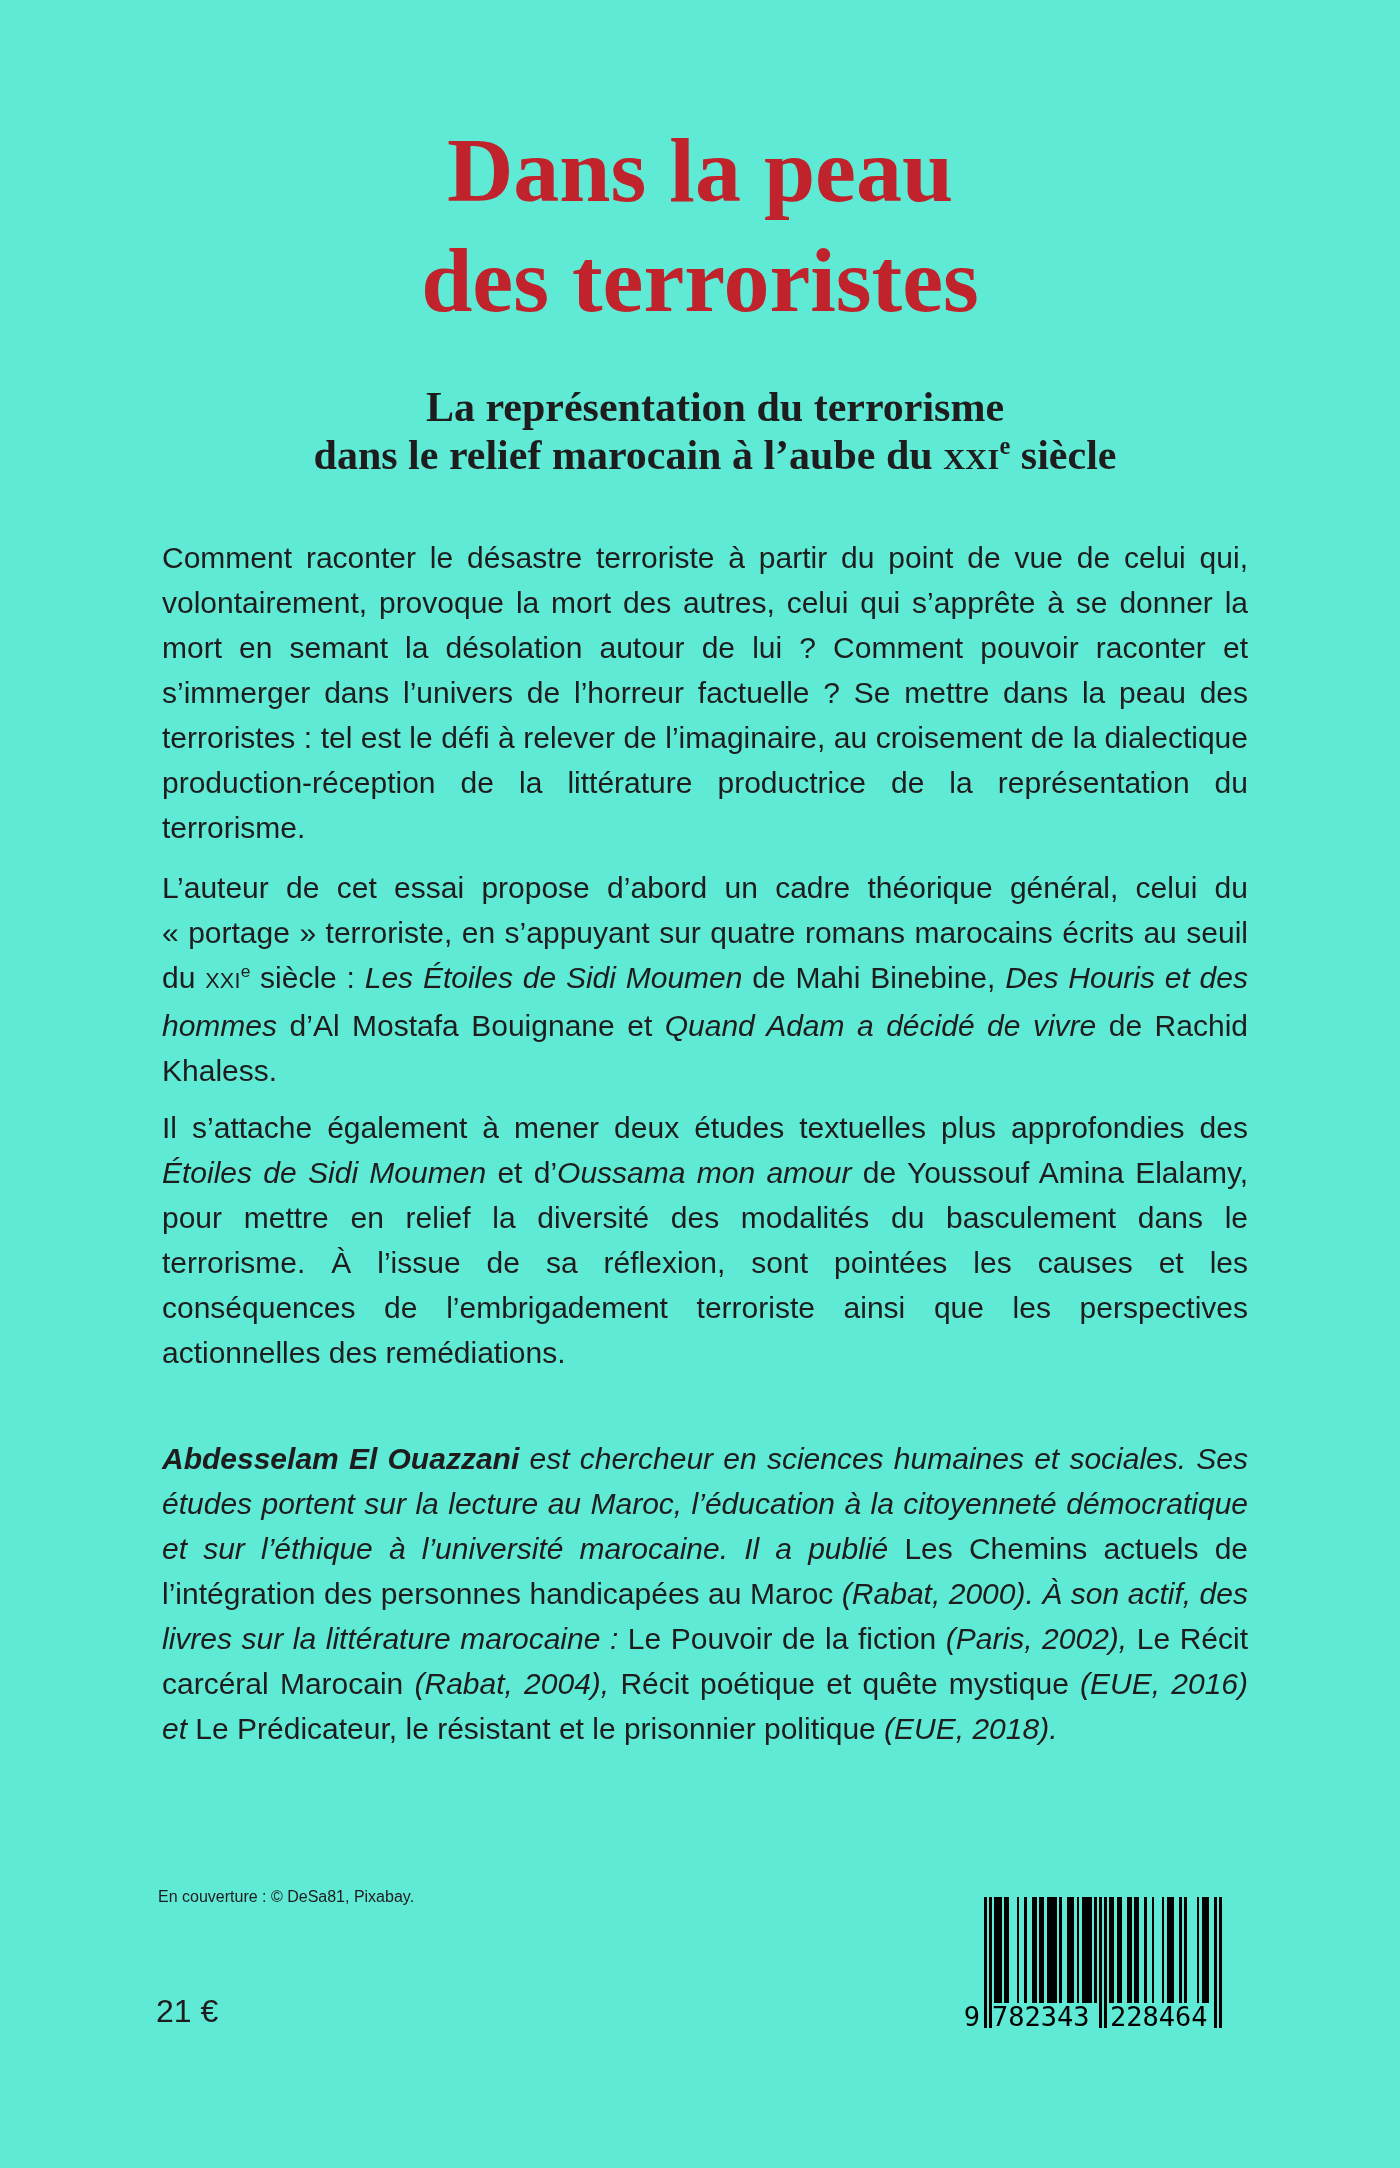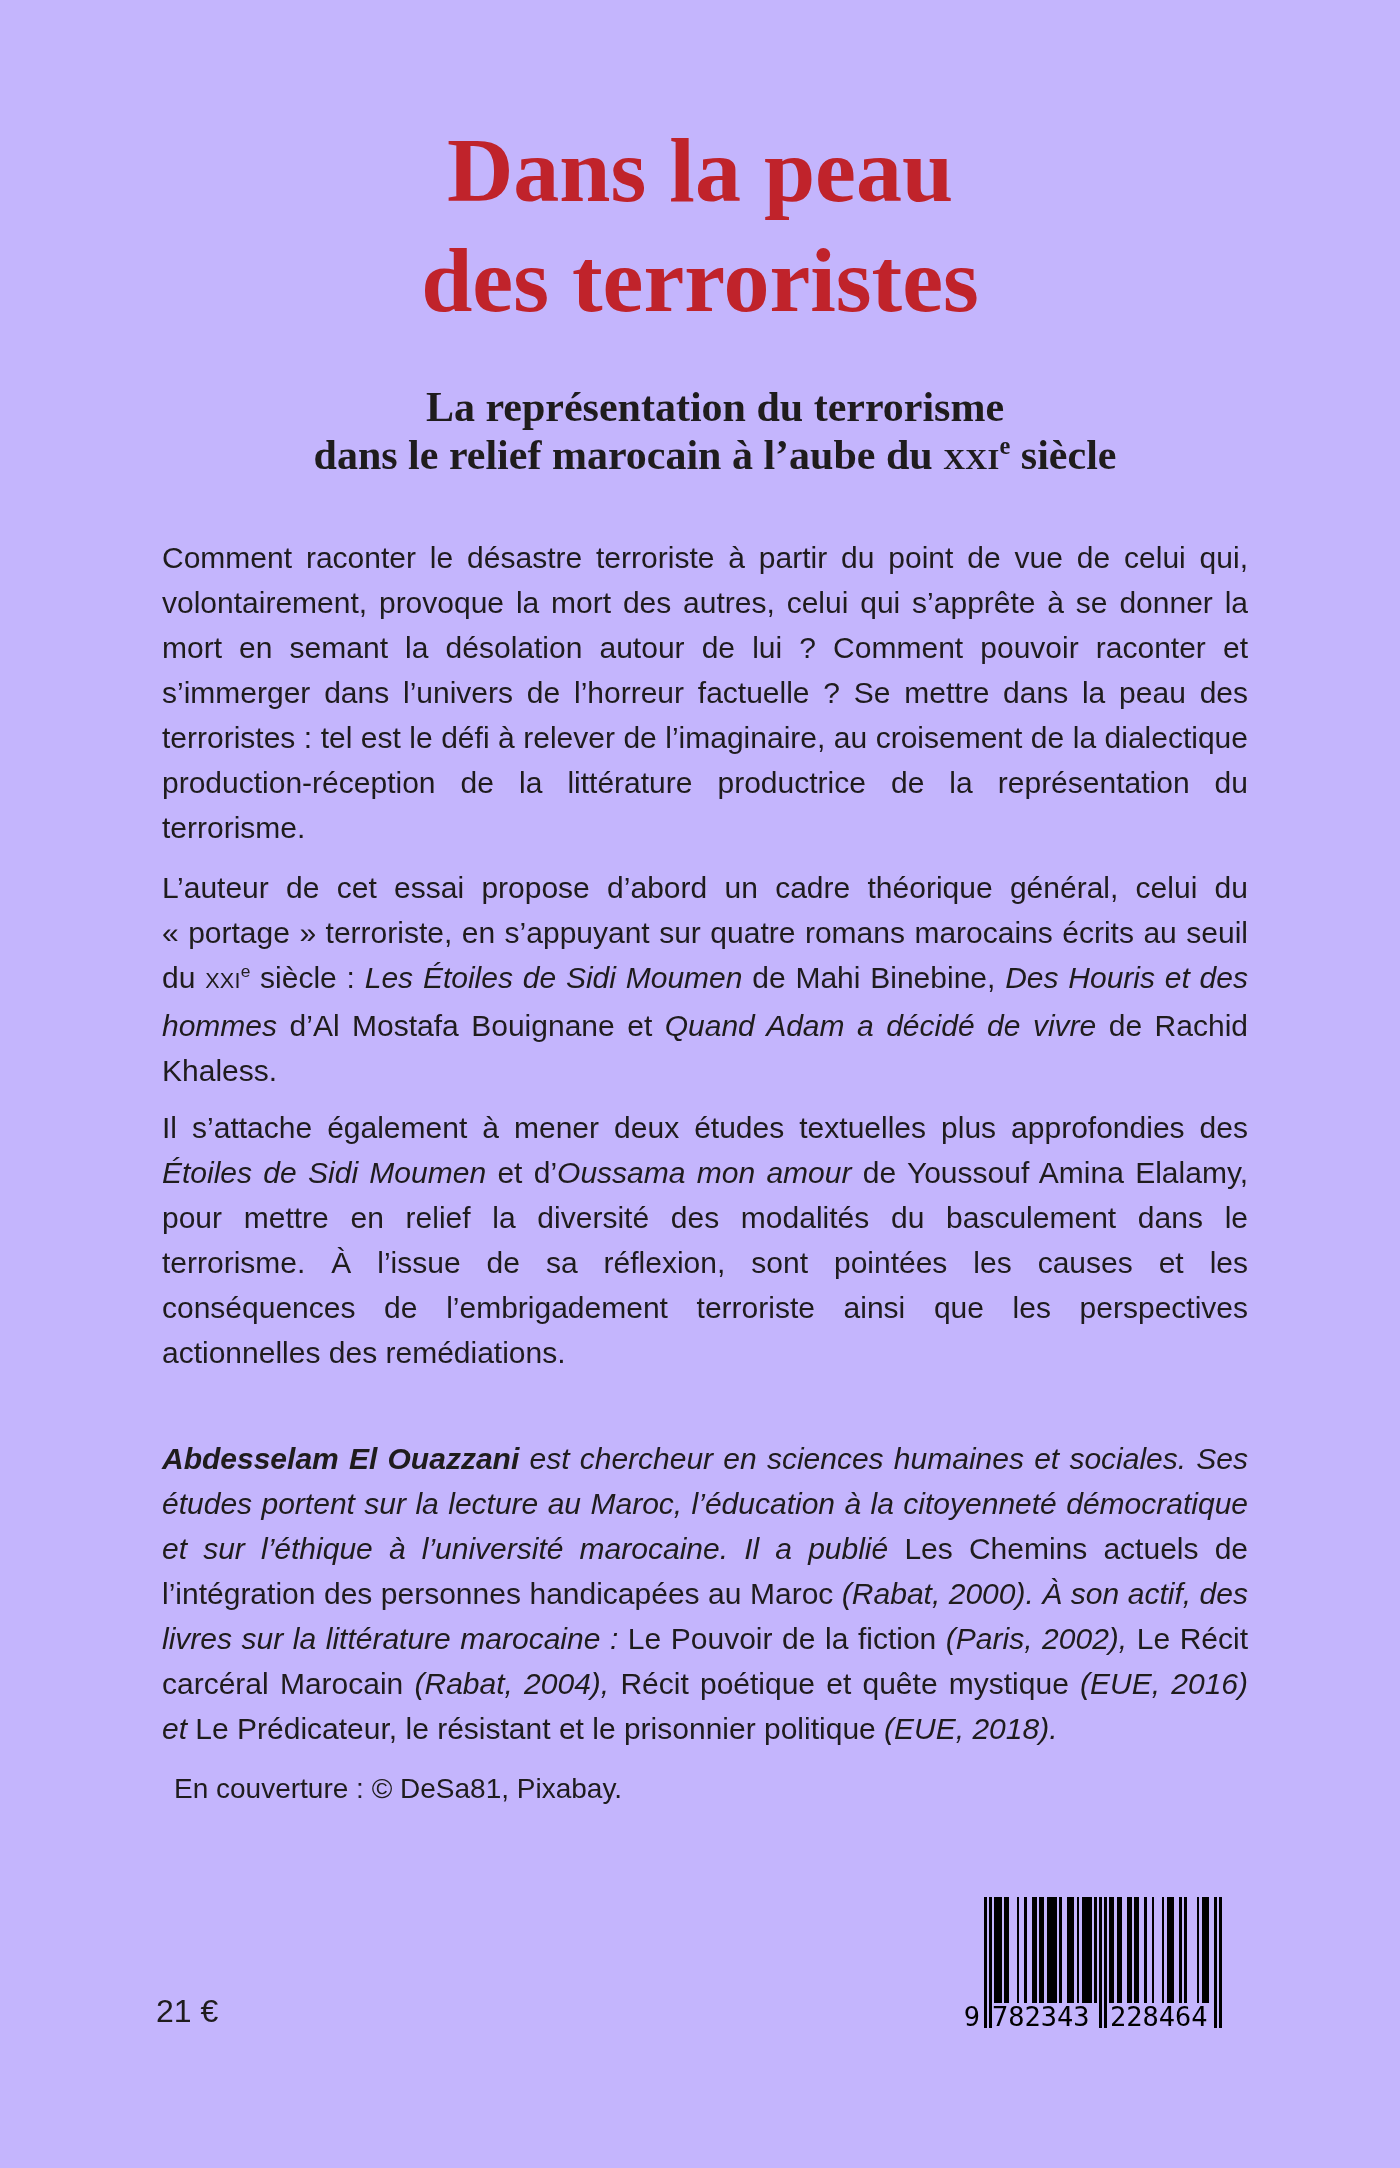--- a/index.html
+++ b/index.html
@@ -1,18 +1,18 @@
 <!DOCTYPE html>
 <html><head>
 <meta charset="utf-8">
 <style>
   html,body{margin:0;padding:0;background:#e8e8e8;}
   .page{
     position:relative;width:1400px;height:2168px;margin:0 auto;
-    background:#c4b5fd;overflow:hidden;
+    background:#5eead4;overflow:hidden;
     font-family:"Liberation Sans",sans-serif;color:#1f1c1d;
   }
   .title{
     position:absolute;left:157px;top:115px;width:1086px;margin:0;
     text-align:center;font-family:"Liberation Serif",serif;
     font-weight:700;font-size:92px;line-height:110px;color:#c0232b;
   }
   .title-line{display:block;}
   .subtitle{
     position:absolute;left:97px;top:368px;width:1206px;margin:15px;
@@ -27,21 +27,21 @@
   }
   .p1{top:530px}
   .p2{top:860px}
   .p3{top:1100px}
   .bio{top:1431px;font-style:normal;}
   .s-i{font-style:italic;}
   .s-bi{font-style:italic;font-weight:700;}
   .s-rm{font-style:normal;}
   .s-sc{text-transform:uppercase;font-size:0.72em;letter-spacing:0.01em;}
   .s-sup{font-size:0.58em;vertical-align:super;line-height:0;}
-  .credit{position:absolute;left:158px;top:1774px;font-size:28px;line-height:30px;margin-left:16px;}
+  .credit{position:absolute;left:158px;top:1882px;font-size:16px;line-height:30px;}
   .isbn{position:absolute;left:158px;top:1948px;font-size:31px;line-height:38px;}
   .price{position:absolute;left:156px;top:1988px;font-size:32px;line-height:46px;}
   .barcode{position:absolute;left:984px;top:1897px;width:238px;height:135px;}
   .bars{position:absolute;left:0;top:0;width:238px;height:135px;}
   .bar{position:absolute;top:0;height:106px;background:#000;}
   .bar.tall{height:131px;}
   .bc-digit{
     position:absolute;top:104px;height:31px;
     font-family:"DejaVu Sans Mono",monospace;font-size:27px;line-height:31px;
     color:#000;text-align:left;

